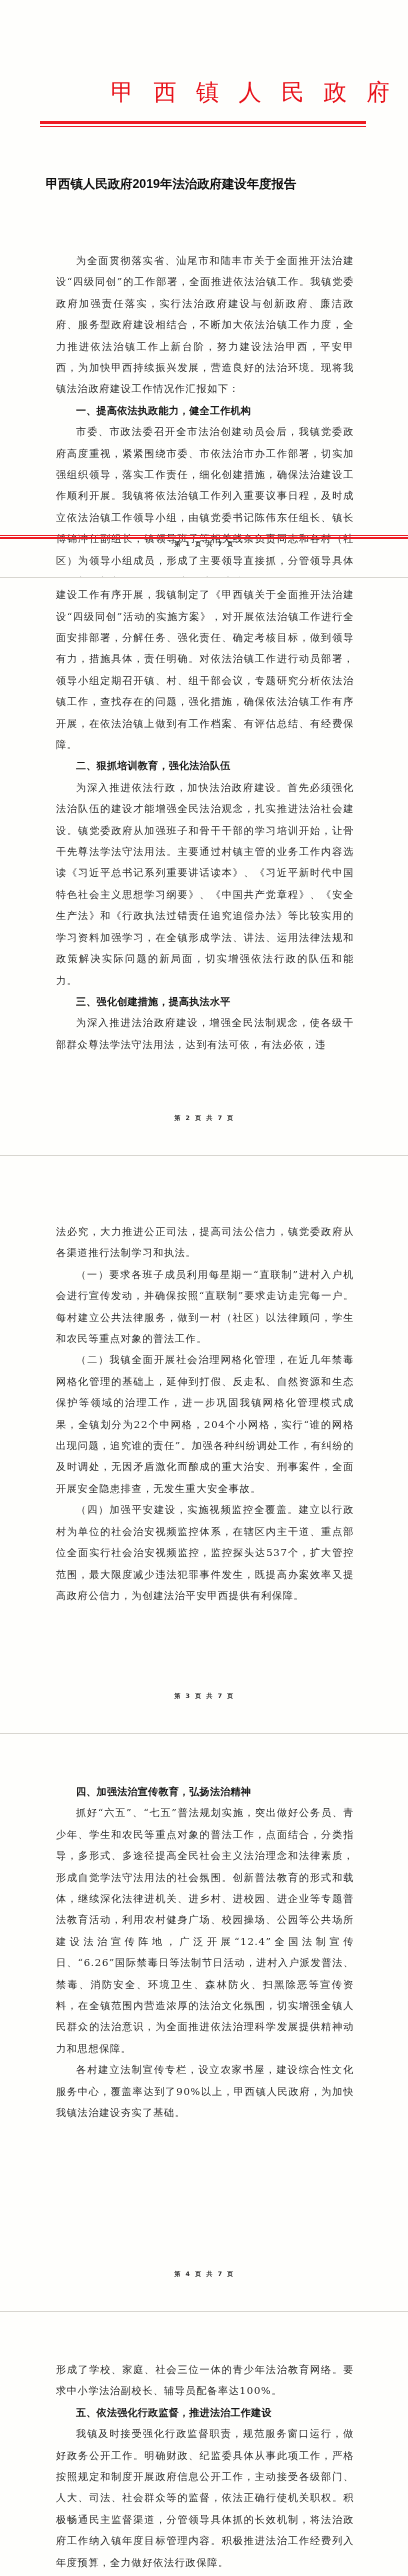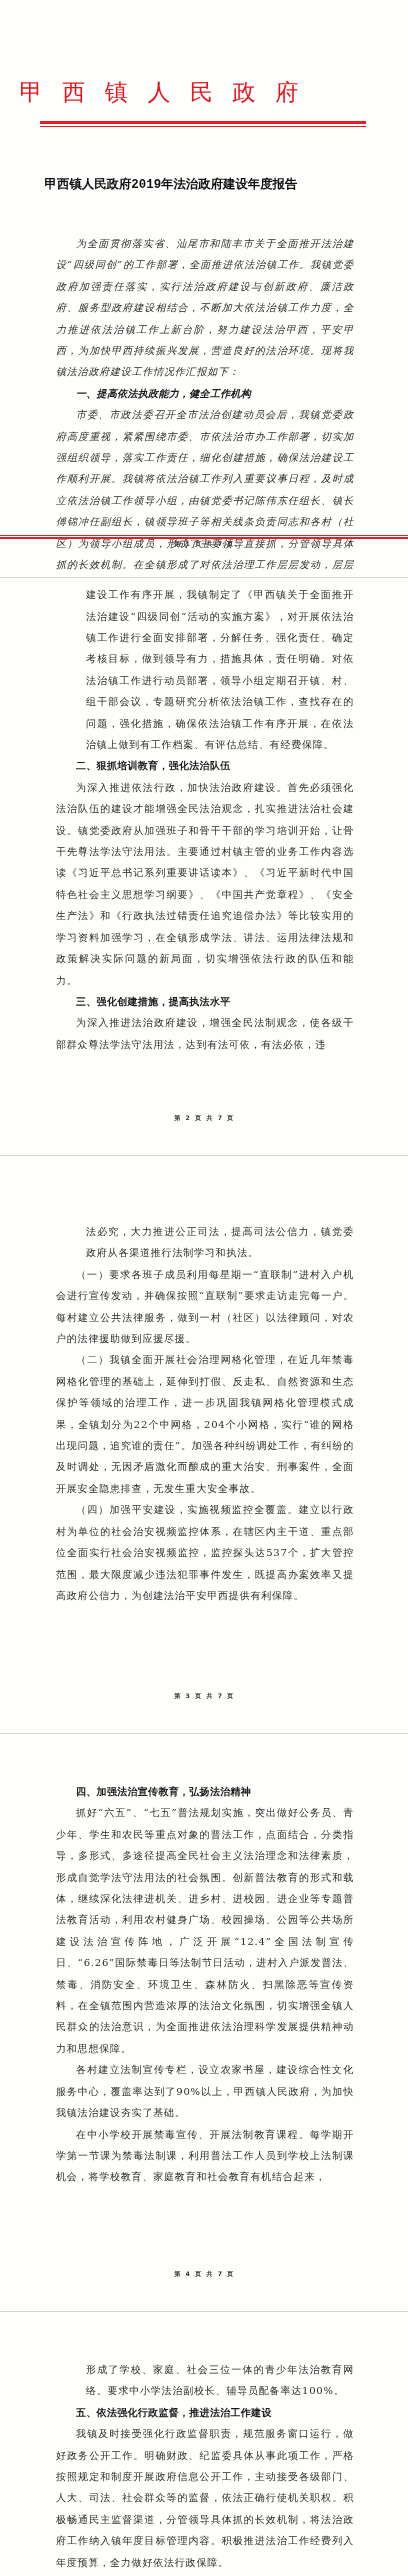--- a/index.html
+++ b/index.html
@@ -20,21 +20,21 @@
     width: 298px;
   }
   .p {
     font-size: 10px;
     line-height: 21.4px;
     letter-spacing: 0.8px;
     text-align: justify;
     text-indent: 20px;
     color: #2a2a2a;
   }
-  .p.noindent { text-indent: 0; margin-left: 30px; }
+  .p.noindent { text-indent: 0; }
   .h {
     font-family: "DejaVu Sans", "Liberation Sans", sans-serif;
     font-weight: bold;
     font-size: 10px;
     line-height: 21.4px;
     text-indent: 20px;
     color: #1a1a1a;
     letter-spacing: 0.3px;
   }
   .footer {
@@ -44,21 +44,21 @@
     font-family: "DejaVu Sans", "Liberation Sans", sans-serif;
     font-weight: bold;
     font-size: 6.2px;
     letter-spacing: 1.5px;
     color: #333;
   }
   .letterhead {
     position: absolute;
     top: 77px;
     left: 0; width: 409px;
-    text-align: left;
+    text-align: right;
     font-family: "DejaVu Serif", "Liberation Serif", serif;
     font-size: 23px;
     color: #e8141c;
     letter-spacing: 19.6px;
     padding-left: 19.6px;
   }
   .red-rule {
     position: absolute;
     left: 40px; width: 326px;
     height: 2.6px; background: #ed1c24;
@@ -76,37 +76,37 @@
   .bottom-rule-thin {
     position: absolute;
     left: 0; width: 409px;
     height: 0.5px; background: #ed1c24;
   }
   .doc-title {
     position: absolute;
     top: 176px;
     left: 0; width: 342px;
     text-align: center;
-    font-family: Liberation Mono, monospace;
+    font-family: Liberation Sans, sans-serif;
     font-weight: bold;
     font-size: 12.4px;
     color: #111;
   }
 </style>
 </head>
 <body>
 
 <div id="doc">
 
   <div class="page">
     <div class="letterhead">甲西镇人民政府</div>
     <div class="red-rule" style="top:121px;"></div>
     <div class="red-rule-thin" style="top:126px;"></div>
     <div class="doc-title">甲西镇人民政府2019年法治政府建设年度报告</div>
-    <div class="content" style="top:233px;font-style:italic;">
+    <div class="content" style="top:250px;">
         <div class="p">为全面贯彻落实省、汕尾市和陆丰市关于全面推开法治建设“四级同创”的工作部署，全面推进依法治镇工作。我镇党委政府加强责任落实，实行法治政府建设与创新政府、廉洁政府、服务型政府建设相结合，不断加大依法治镇工作力度，全力推进依法治镇工作上新台阶，努力建设法治甲西，平安甲西，为加快甲西持续振兴发展，营造良好的法治环境。现将我镇法治政府建设工作情况作汇报如下：</div>
         <div class="h">一、提高依法执政能力，健全工作机构</div>
         <div class="p">市委、市政法委召开全市法治创建动员会后，我镇党委政府高度重视，紧紧围绕市委、市依法治市办工作部署，切实加强组织领导，落实工作责任，细化创建措施，确保法治建设工作顺利开展。我镇将依法治镇工作列入重要议事日程，及时成立依法治镇工作领导小组，由镇党委书记陈伟东任组长、镇长傅锦冲任副组长，镇领导班子等相关线条负责同志和各村（社区）为领导小组成员，形成了主要领导直接抓，分管领导具体抓的长效机制。在全镇形成了对依法治理工作层层发动，层层落实的工作新格局。为使我镇法治政府</div>
       </div>
     <div class="bottom-rule" style="top:537px;"></div>
     <div class="bottom-rule-thin" style="top:535px;"></div>
     <div class="footer" style="top:540px;">第 1 页 共 7 页</div>
   </div>
 
   <div class="page">
@@ -116,33 +116,32 @@
         <div class="p">为深入推进依法行政，加快法治政府建设。首先必须强化法治队伍的建设才能增强全民法治观念，扎实推进法治社会建设。镇党委政府从加强班子和骨干干部的学习培训开始，让骨干先尊法学法守法用法。主要通过村镇主管的业务工作内容选读《习近平总书记系列重要讲话读本》、《习近平新时代中国特色社会主义思想学习纲要》、《中国共产党章程》、《安全生产法》和《行政执法过错责任追究追偿办法》等比较实用的学习资料加强学习，在全镇形成学法、讲法、运用法律法规和政策解决实际问题的新局面，切实增强依法行政的队伍和能力。</div>
         <div class="h">三、强化创建措施，提高执法水平</div>
         <div class="p">为深入推进法治政府建设，增强全民法制观念，使各级干部群众尊法学法守法用法，达到有法可依，有法必依，违</div>
       </div>
     <div class="footer" style="top:536px;">第 2 页 共 7 页</div>
   </div>
 
   <div class="page">
     <div class="content" style="top:65px;">
         <div class="p noindent">法必究，大力推进公正司法，提高司法公信力，镇党委政府从各渠道推行法制学习和执法。</div>
-        <div class="p">（一）要求各班子成员利用每星期一“直联制”进村入户机会进行宣传发动，并确保按照“直联制”要求走访走完每一户。每村建立公共法律服务，做到一村（社区）以法律顾问，对农户的法律援助做到应援尽援。</div>
+        <div class="p">（一）要求各班子成员利用每星期一“直联制”进村入户机会进行宣传发动，并确保按照“直联制”要求走访走完每一户。每村建立公共法律服务，做到一村（社区）以法律顾问，学生和农民等重点对象的普法工作。</div>
         <div class="p">（二）我镇全面开展社会治理网格化管理，在近几年禁毒网格化管理的基础上，延伸到打假、反走私、自然资源和生态保护等领域的治理工作，进一步巩固我镇网格化管理模式成果，全镇划分为22个中网格，204个小网格，实行“谁的网格出现问题，追究谁的责任”。加强各种纠纷调处工作，有纠纷的及时调处，无因矛盾激化而酿成的重大治安、刑事案件，全面开展安全隐患排查，无发生重大安全事故。</div>
         <div class="p">（四）加强平安建设，实施视频监控全覆盖。建立以行政村为单位的社会治安视频监控体系，在辖区内主干道、重点部位全面实行社会治安视频监控，监控探头达537个，扩大管控范围，最大限度减少违法犯罪事件发生，既提高办案效率又提高政府公信力，为创建法治平安甲西提供有利保障。</div>
       </div>
     <div class="footer" style="top:536px;">第 3 页 共 7 页</div>
   </div>
 
   <div class="page">
     <div class="content" style="top:47px;">
         <div class="h">四、加强法治宣传教育，弘扬法治精神</div>
         <div class="p">抓好“六五”、“七五”普法规划实施，突出做好公务员、青少年、学生和农民等重点对象的普法工作，点面结合，分类指导，多形式、多途径提高全民社会主义法治理念和法律素质，形成自觉学法守法用法的社会氛围。创新普法教育的形式和载体，继续深化法律进机关、进乡村、进校园、进企业等专题普法教育活动，利用农村健身广场、校园操场、公园等公共场所建设法治宣传阵地，广泛开展“12.4”全国法制宣传日、“6.26”国际禁毒日等法制节日活动，进村入户派发普法、禁毒、消防安全、环境卫生、森林防火、扫黑除恶等宣传资料，在全镇范围内营造浓厚的法治文化氛围，切实增强全镇人民群众的法治意识，为全面推进依法治理科学发展提供精神动力和思想保障。</div>
         <div class="p">各村建立法制宣传专栏，设立农家书屋，建设综合性文化服务中心，覆盖率达到了90%以上，甲西镇人民政府，为加快我镇法治建设夯实了基础。</div>
-        <div class="p">在中小学校开展禁毒宣传、开展法制教育课程。每学期开学第一节课为禁毒法制课，利用普法工作人员到学校上法制课机会，将学校教育、家庭教育和社会教育有机结合起来，</div>
       </div>
     <div class="footer" style="top:536px;">第 4 页 共 7 页</div>
   </div>
 
   <div class="page">
     <div class="content" style="top:47px;">
         <div class="p noindent">形成了学校、家庭、社会三位一体的青少年法治教育网络。要求中小学法治副校长、辅导员配备率达100%。</div>
         <div class="h">五、依法强化行政监督，推进法治工作建设</div>
         <div class="p">我镇及时接受强化行政监督职责，规范服务窗口运行，做好政务公开工作。明确财政、纪监委具体从事此项工作，严格按照规定和制度开展政府信息公开工作，主动接受各级部门、人大、司法、社会群众等的监督，依法正确行使机关职权。积极畅通民主监督渠道，分管领导具体抓的长效机制，将法治政府工作纳入镇年度目标管理内容。积极推进法治工作经费列入年度预算，全力做好依法行政保障。</div>
         <div class="h">六、存在问题</div>

